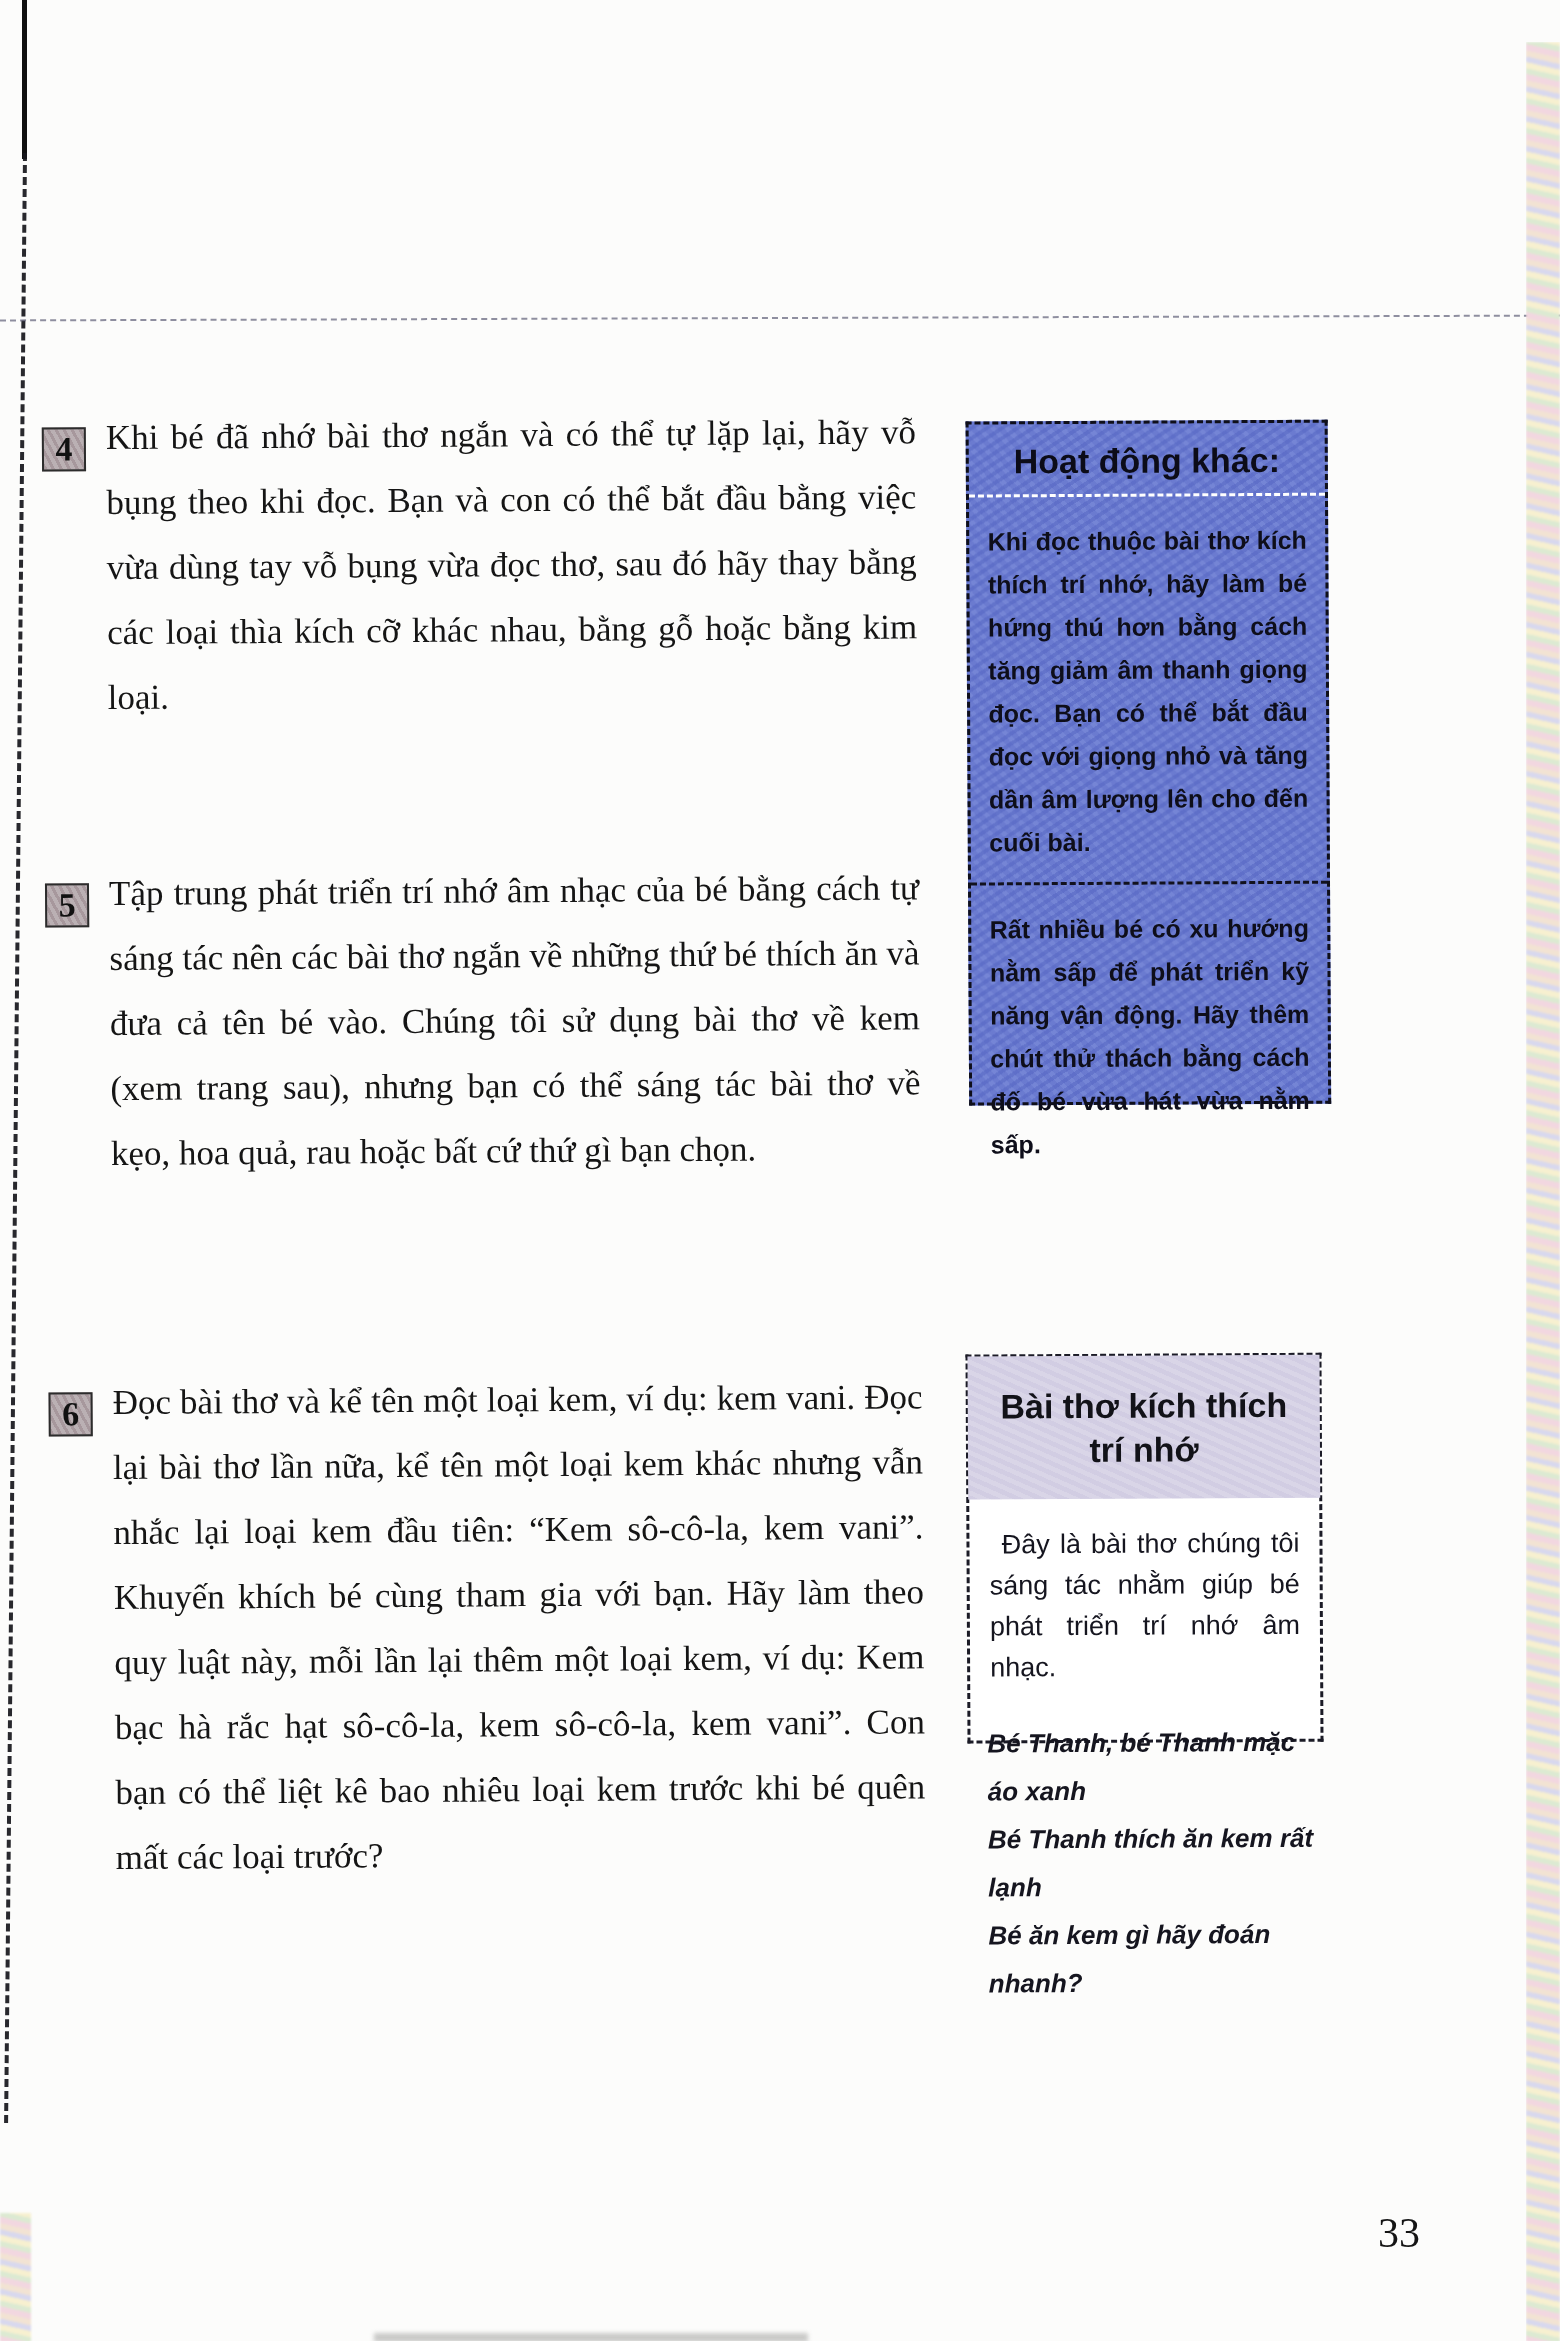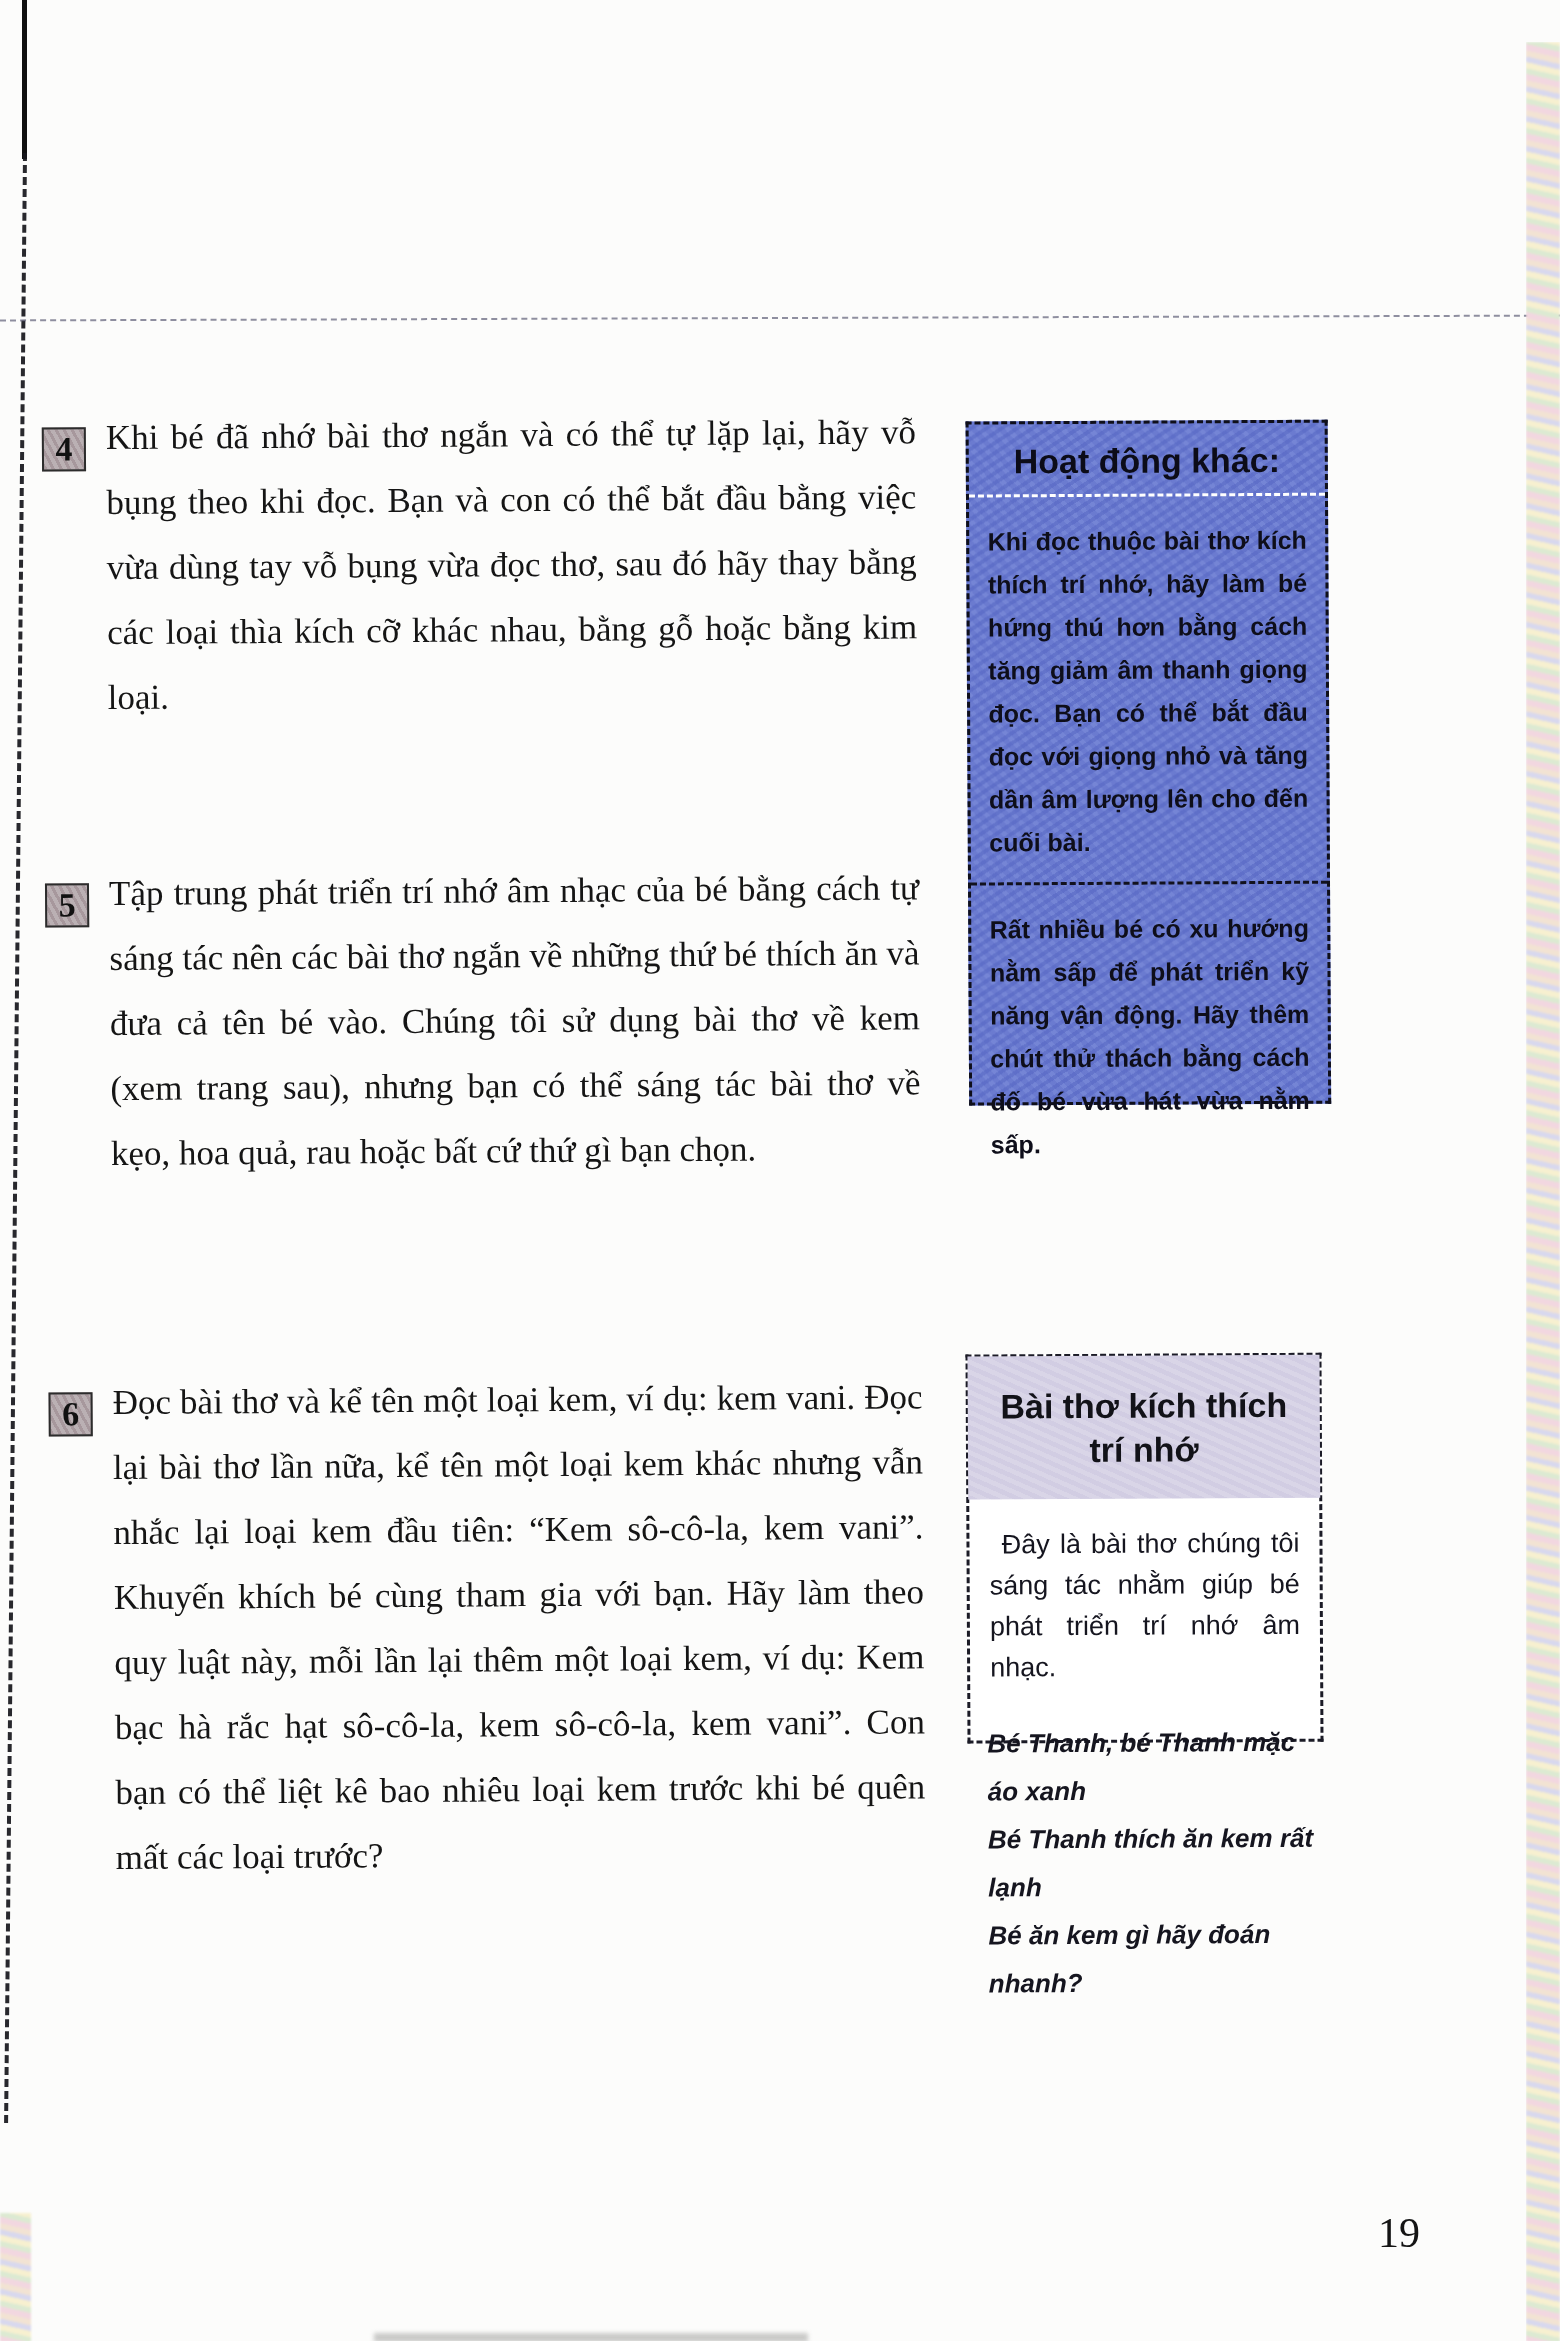--- a/index.html
+++ b/index.html
@@ -187,20 +187,20 @@
       <div class="poem-intro">Đây là bài thơ chúng tôi sáng tác nhằm giúp bé phát triển trí nhớ âm nhạc.</div>
       <div class="poem-lines">
         <div>Bé Thanh, bé Thanh mặc áo xanh</div>
         <div>Bé Thanh thích ăn kem rất lạnh</div>
         <div>Bé ăn kem gì hãy đoán nhanh?</div>
       </div>
     </div>
 
   </div>
 
-  <div class="page-number">19</div>
+  <div class="page-number">33</div>
 
   <div class="noise noise-right"></div>
   <div class="noise noise-bottom-left"></div>
   <div class="smudge-bottom"></div>
 
 </div>
 
 
 </body></html>

